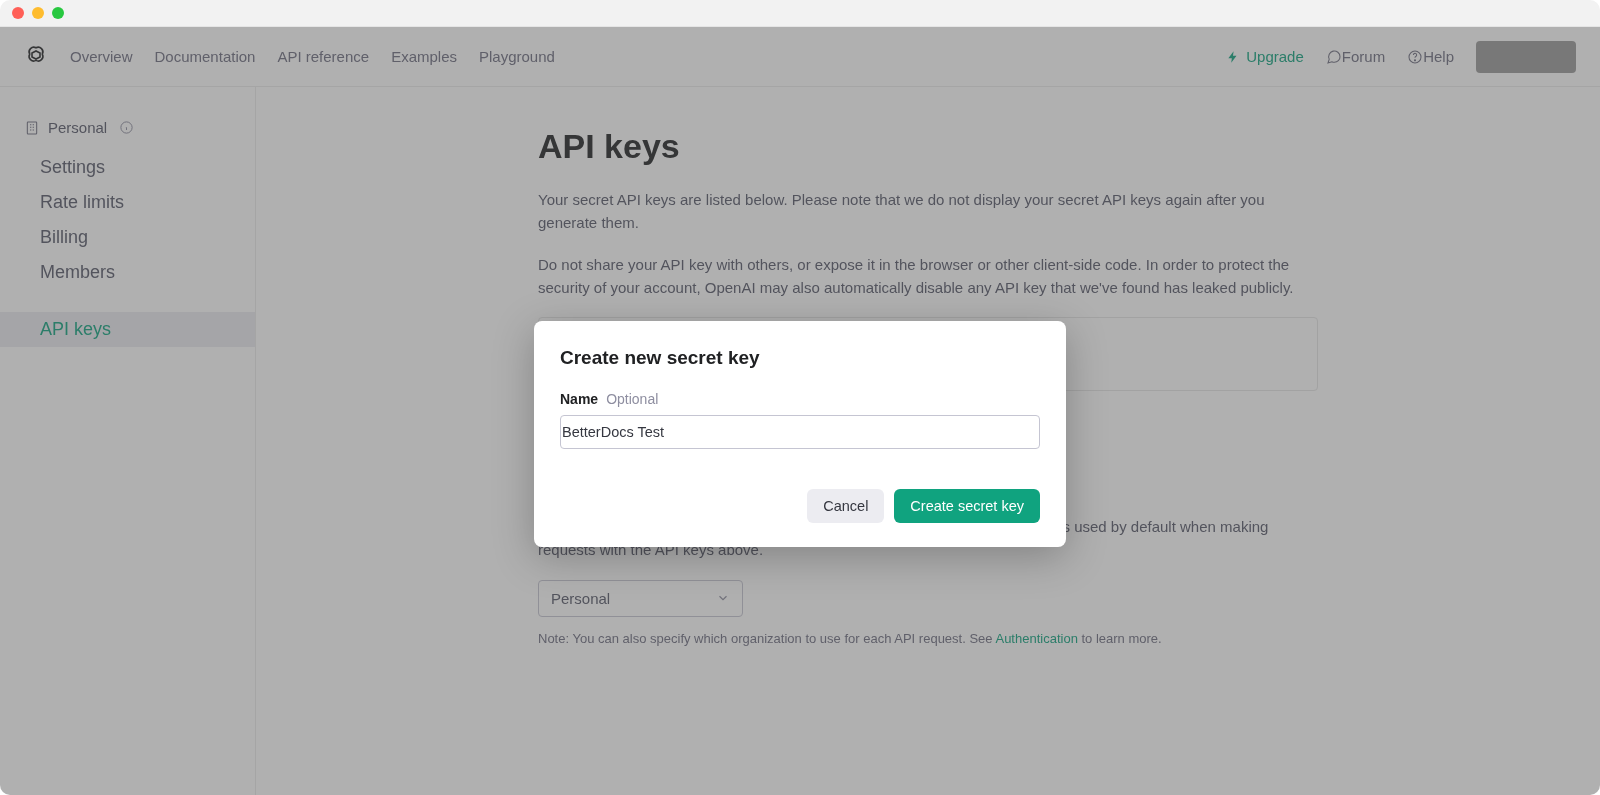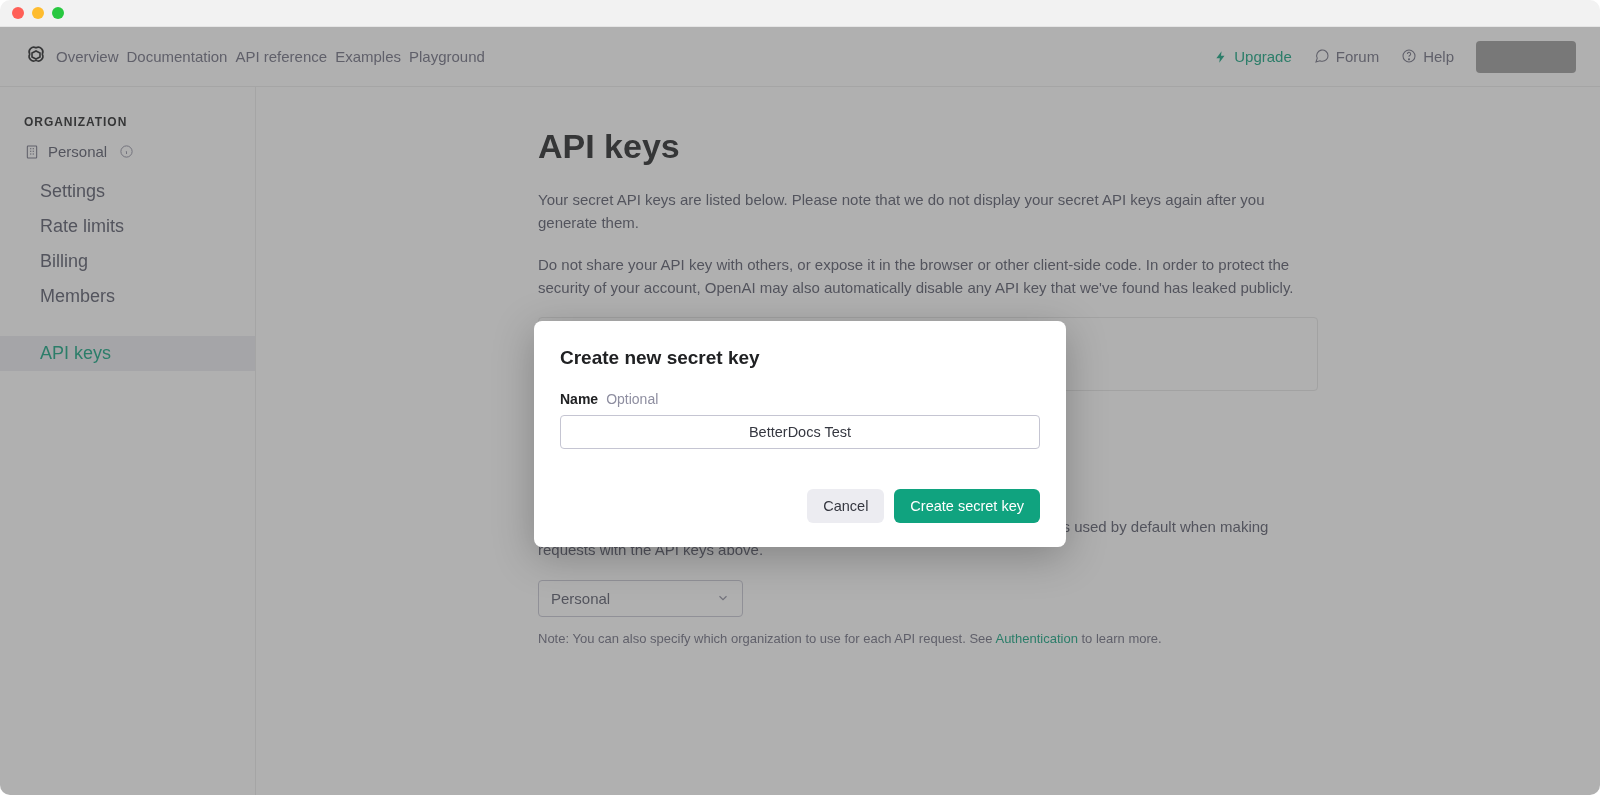--- a/index.html
+++ b/index.html
@@ -9,27 +9,27 @@
   
   .titlebar { height:27px; background:#f2f2f2; display:flex; align-items:center; padding:0 12px; flex:0 0 27px; border-bottom:1px solid #e5e5e5;}
   .tl-dot { width:12px; height:12px; border-radius:50%; margin-right:8px; }
   .tl-red{background:#ff5f57;} .tl-yel{background:#febc2e;} .tl-grn{background:#28c840;}
 
   
   .app-wrapper { position:relative; flex:1 1 auto; overflow:hidden; }
 
   
   .topnav { height:60px; border-bottom:1px solid #ececec; display:flex; align-items:center; padding:0 24px; justify-content:space-between;}
-  .topnav-left { display:flex; align-items:center; gap:8px; }
+  .topnav-left { display:flex; align-items:center; gap:22px; }
   .logo { width:24px; height:24px; color:#202123; }
   .navlink { font-size:15px; color:#6e6e80; cursor:pointer; }
   .topnav-right { display:flex; align-items:center; gap:22px; }
   .upgrade { color:#10a37f; font-size:15px; display:flex; align-items:center; gap:5px;}
   .tn-icon { width:16px; height:16px; display:inline-flex; align-items:center; justify-content:center; }
-  .mutedlink { color:#6e6e80; font-size:15px; display:flex; align-items:flex-start; gap:6px;}
+  .mutedlink { color:#6e6e80; font-size:15px; display:flex; align-items:center; }
   .avatar { width:100px; height:32px; background:#9a9a9a; border-radius:4px; }
 
   
   .body { display:flex; height:calc(100% - 60px); }
   .sidebar { width:256px; border-right:1px solid #ececec; padding:28px 0 0 0; }
   .side-heading { font-size:12px; letter-spacing:0.08em; font-weight:700; color:#202123; padding:0 24px 10px; }
   .org-row { display:flex; align-items:center; gap:8px; padding:4px 24px 14px; color:#565869; font-size:15px;}
   .side-item { display:block; padding:7px 40px; font-size:18px; color:#565869; cursor:pointer;}
   .side-item.active { background:#ececf1; color:#10a37f; }
   .side-spacer { height:22px; }
@@ -48,21 +48,21 @@
   .note a { color:#10a37f; text-decoration:none; }
 
   
   .scrim { position:absolute; inset:0; background:rgba(80,80,80,0.45); display:flex; align-items:flex-start; justify-content:center; }
 
   .modal { margin-top:294px; width:532px; background:#fff; border-radius:8px; box-shadow:0 10px 40px rgba(0,0,0,0.25); padding:26px 26px 24px;}
   .modal-title { font-size:19px; font-weight:700; margin-bottom:22px;}
   .field-row { display:flex; align-items:center; gap:8px; margin-bottom:8px;}
   .field-label { font-size:14px; font-weight:600; color:#202123;}
   .field-optional { font-size:14px; color:#8e8ea0;}
-  .text-input { width:100%; border:1px solid #c5c5d2; border-radius:4px; padding:8px 1px; font-size:14.5px; color:#353740; font-family:inherit;text-align:center;}
+  .text-input { width:100%; border:1px solid #c5c5d2; border-radius:4px; padding:8px 1px; font-size:14.5px; color:#353740; font-family:inherit;}
   .modal-actions { display:flex; justify-content:flex-end; gap:10px; margin-top:40px;}
   .btn { border:none; border-radius:6px; padding:9px 16px; font-size:14.5px; cursor:pointer; font-family:inherit;}
   .btn-secondary { background:#ececf1; color:#353740;text-align:center;}
   .btn-primary { background:#10a37f; color:#fff;}
 
   svg { display:block; }
 </style>
 </head>
 <body>
 
@@ -114,21 +114,20 @@
             </svg>
         </span>
         <span>Help</span>
       </span>
       <div class="avatar"></div>
     </div>
   </div>
 
   <div class="body">
     <div class="sidebar">
-      <div class="side-heading">ORGANIZATION</div>
       <div class="org-row">
         <span>
           <svg viewBox="0 0 24 24" width="16" height="16" fill="none" stroke="#6e6e80" stroke-width="1.6">
               <rect x="5" y="3" width="14" height="18" rx="1"></rect>
               <path d="M9 7h2M13 7h2M9 11h2M13 11h2M9 15h2M13 15h2"></path>
             </svg>
         </span>
         <span>Personal</span>
         <span style="margin-left:4px;">
           <svg viewBox="0 0 24 24" width="15" height="15" fill="none" stroke="#8e8ea0" stroke-width="1.6">

